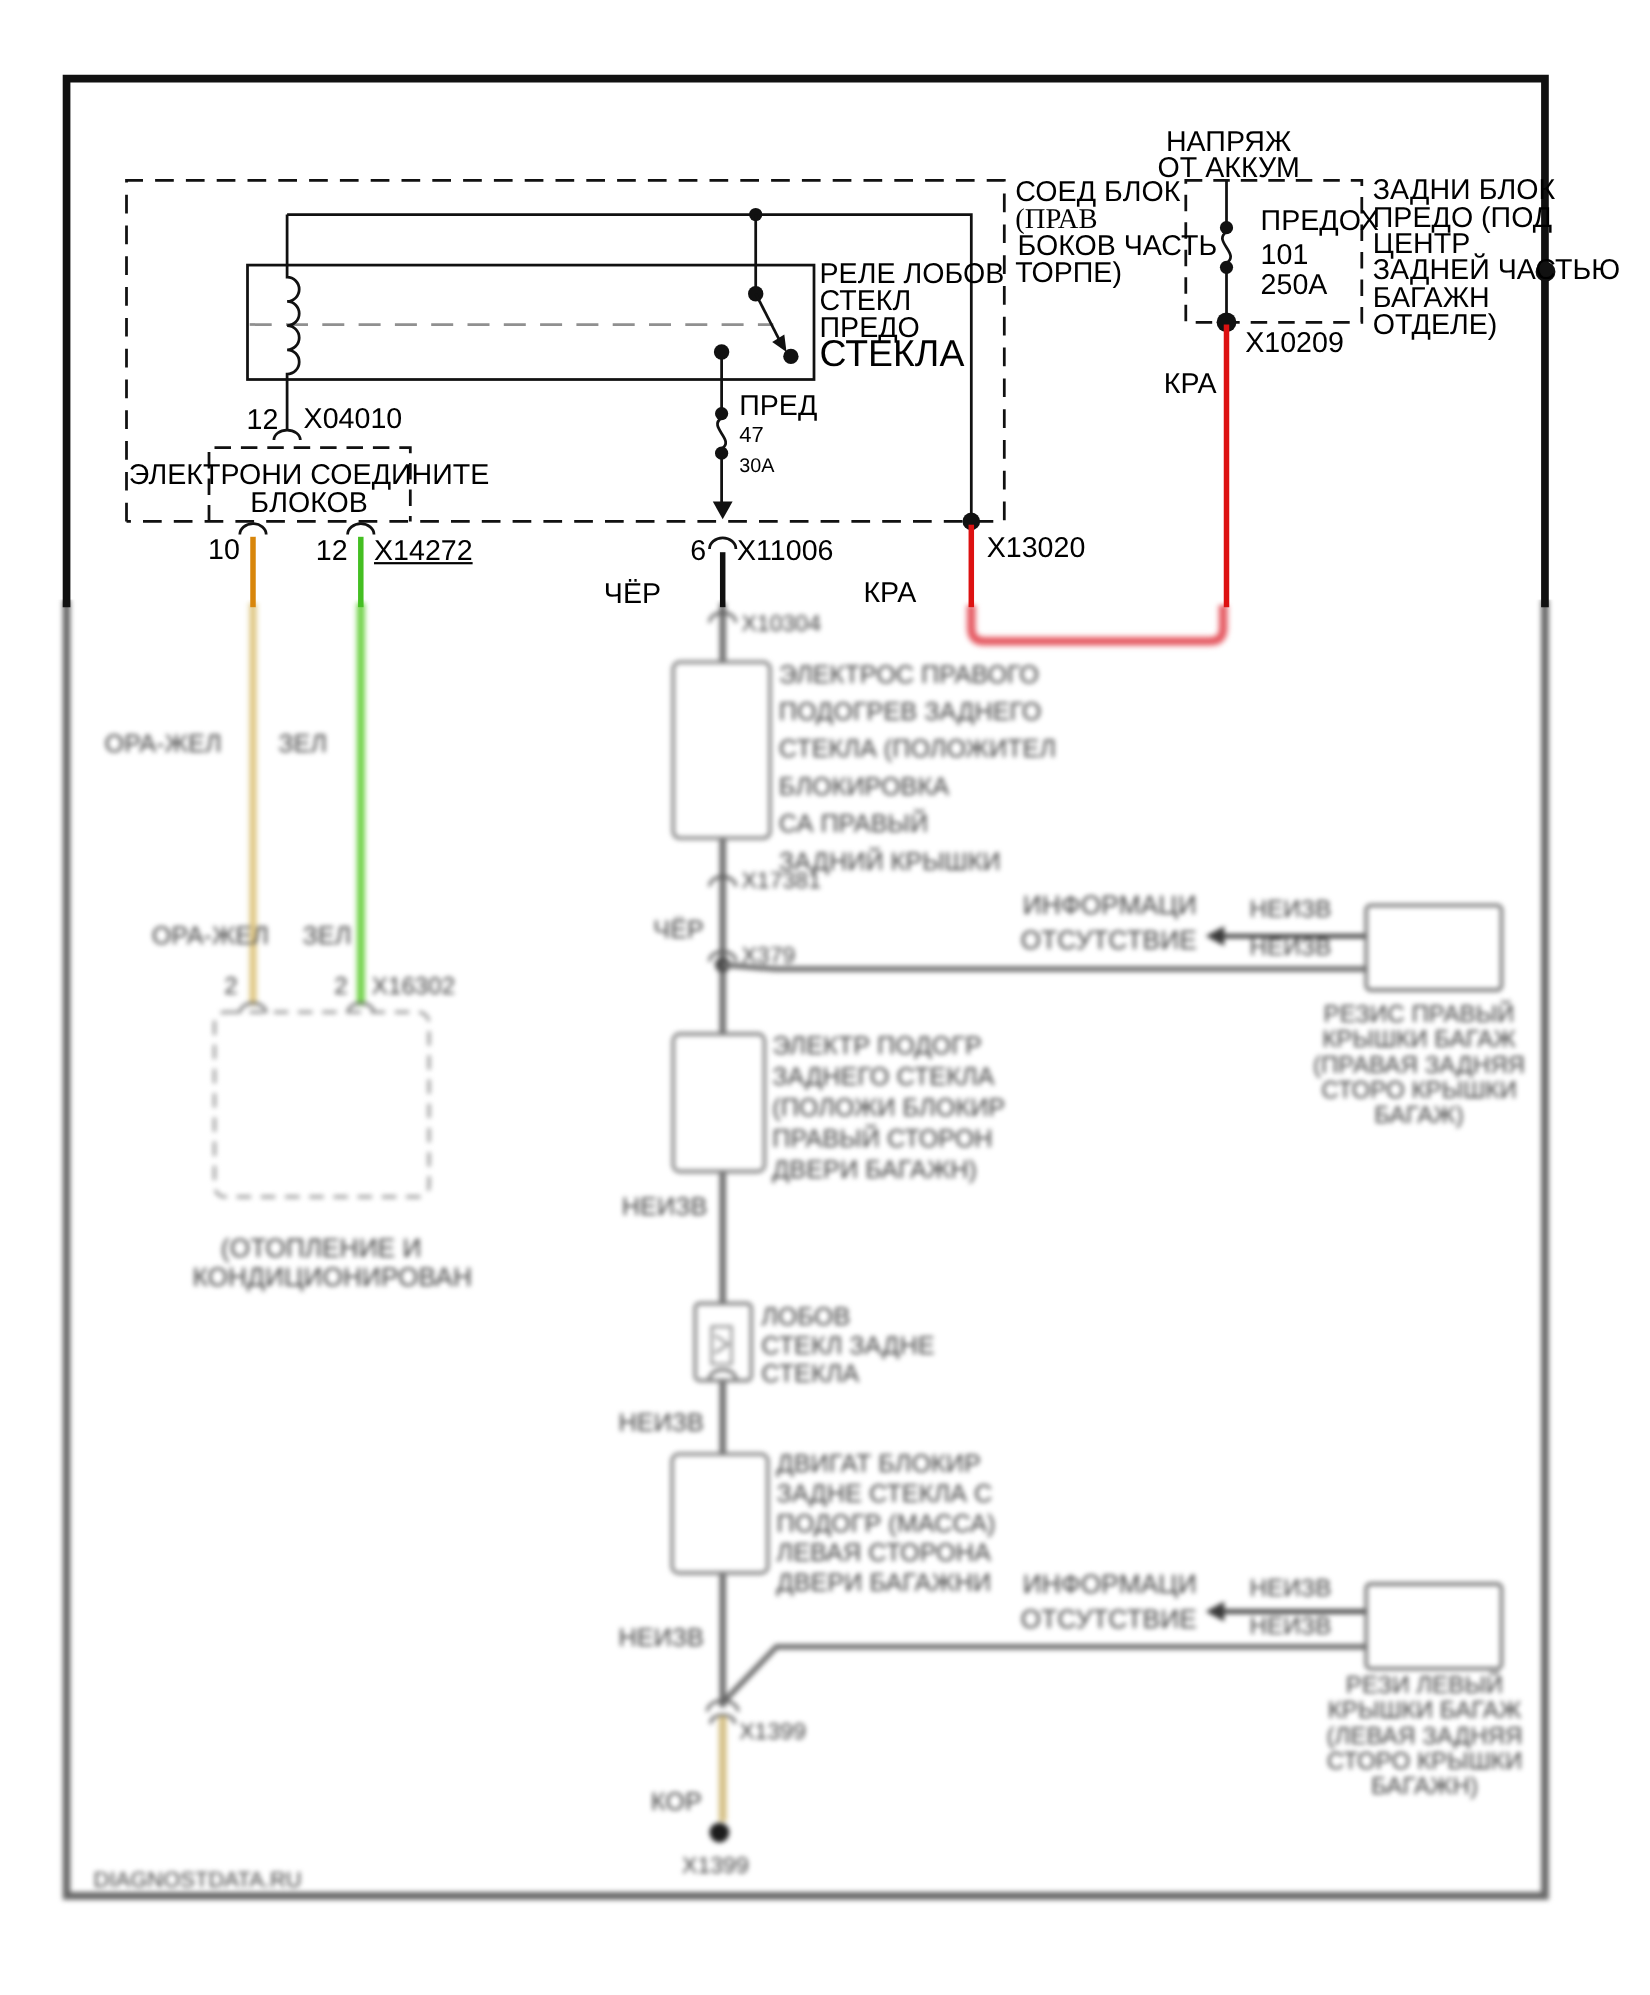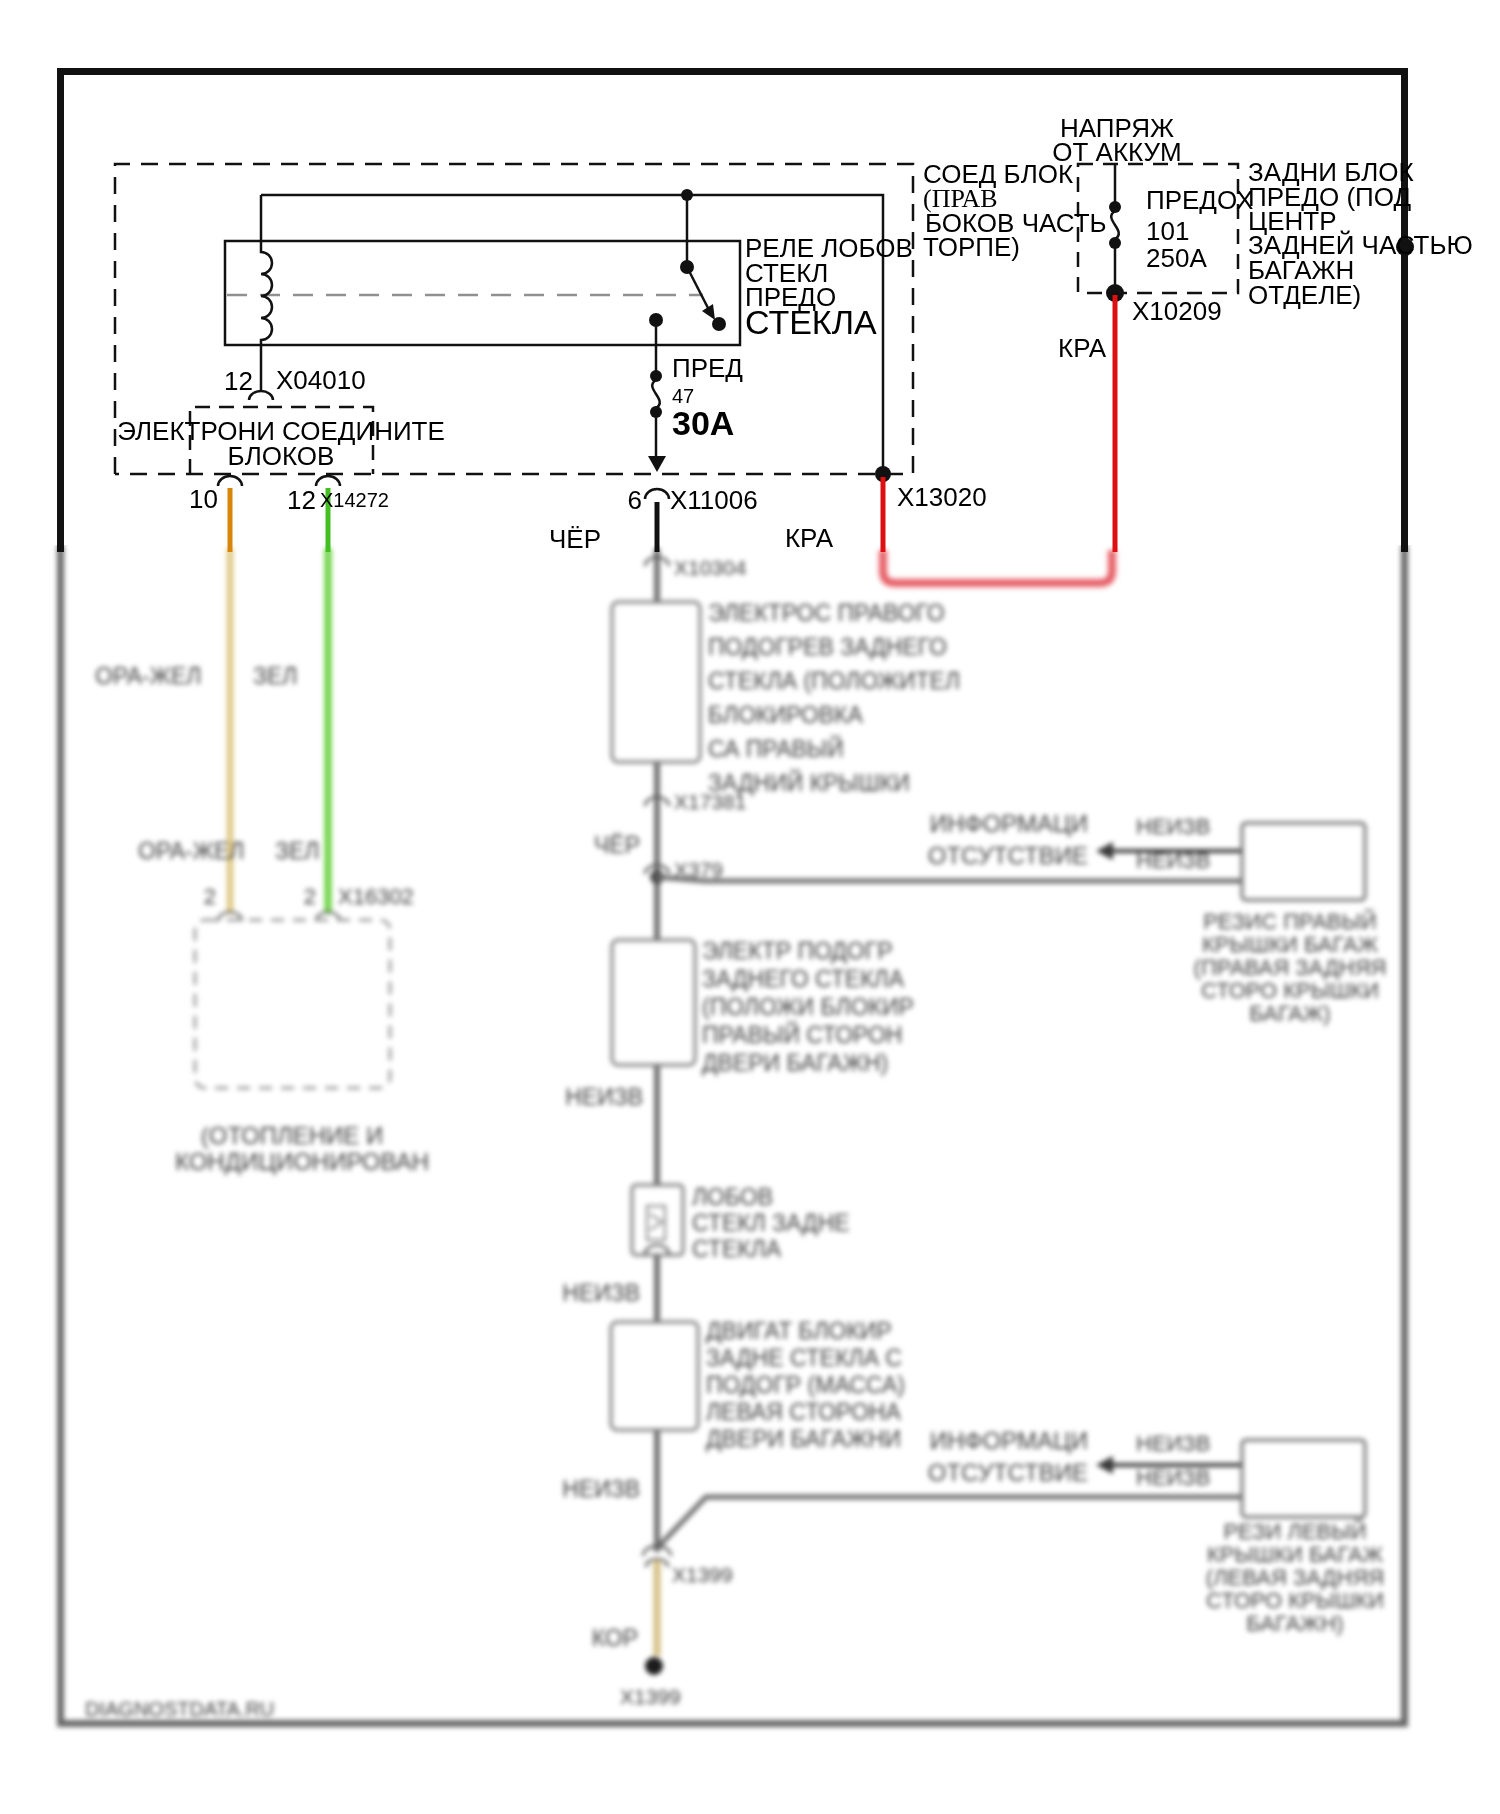--- a/index.html
+++ b/index.html
@@ -219,28 +219,28 @@
         <span class="lbl" style="left: 1146px; top: 231px; font-size: 26px;">101</span>
         <span class="lbl" style="left: 1146px; top: 258px; font-size: 26px;">250А</span>
         <span class="lbl" style="left: 1132px; top: 311px; font-size: 26px;">X10209</span>
         <span class="lbl" style="left: 1058px; top: 348px; font-size: 26px;">КРА</span>
         <span class="lbl" style="left: 745px; top: 248px; font-size: 26px;">РЕЛЕ ЛОБОВ</span>
         <span class="lbl" style="left: 745px; top: 273px; font-size: 26px;">СТЕКЛ</span>
         <span class="lbl" style="left: 745px; top: 297px; font-size: 26px;">ПРЕДО</span>
         <span class="lbl" style="left: 745px; top: 322px; font-size: 34px;">СТЕКЛА</span>
         <span class="lbl" style="left: 672px; top: 368px; font-size: 26px;">ПРЕД</span>
         <span class="lbl" style="left: 672px; top: 396px; font-size: 20px;">47</span>
-        <span class="lbl" style="left: 672px; top: 423px; font-size: 34px; font-weight: bold;">30А</span>
+        <span class="lbl" style="left: 672px; top: 423px; font-size: 18px;">30А</span>
         <span class="lbl r" style="left: 253px; top: 381px; font-size: 26px;">12</span>
         <span class="lbl" style="left: 276px; top: 380px; font-size: 26px;">X04010</span>
         <span class="lbl c" style="left: 281px; top: 431px; font-size: 26px;">ЭЛЕКТРОНИ СОЕДИНИТЕ</span>
         <span class="lbl c" style="left: 281px; top: 456px; font-size: 26px;">БЛОКОВ</span>
         <span class="lbl r" style="left: 218px; top: 499px; font-size: 26px;">10</span>
         <span class="lbl r" style="left: 316px; top: 500px; font-size: 26px;">12</span>
-        <span class="lbl" style="left: 320px; top: 500px; font-size: 20px;">X14272</span>
+        <span class="lbl" style="left: 340px; top: 500px; font-size: 26px; text-decoration: underline;">X14272</span>
         <span class="lbl r" style="left: 642px; top: 500px; font-size: 26px;">6</span>
         <span class="lbl" style="left: 670px; top: 500px; font-size: 26px;">X11006</span>
         <span class="lbl" style="left: 897px; top: 497px; font-size: 26px;">X13020</span>
         <span class="lbl r" style="left: 833px; top: 538px; font-size: 26px;">КРА</span>
         <span class="lbl r" style="left: 601px; top: 539px; font-size: 26px;">ЧЁР</span>
       </div>
   </div>
 
 </div>
 

